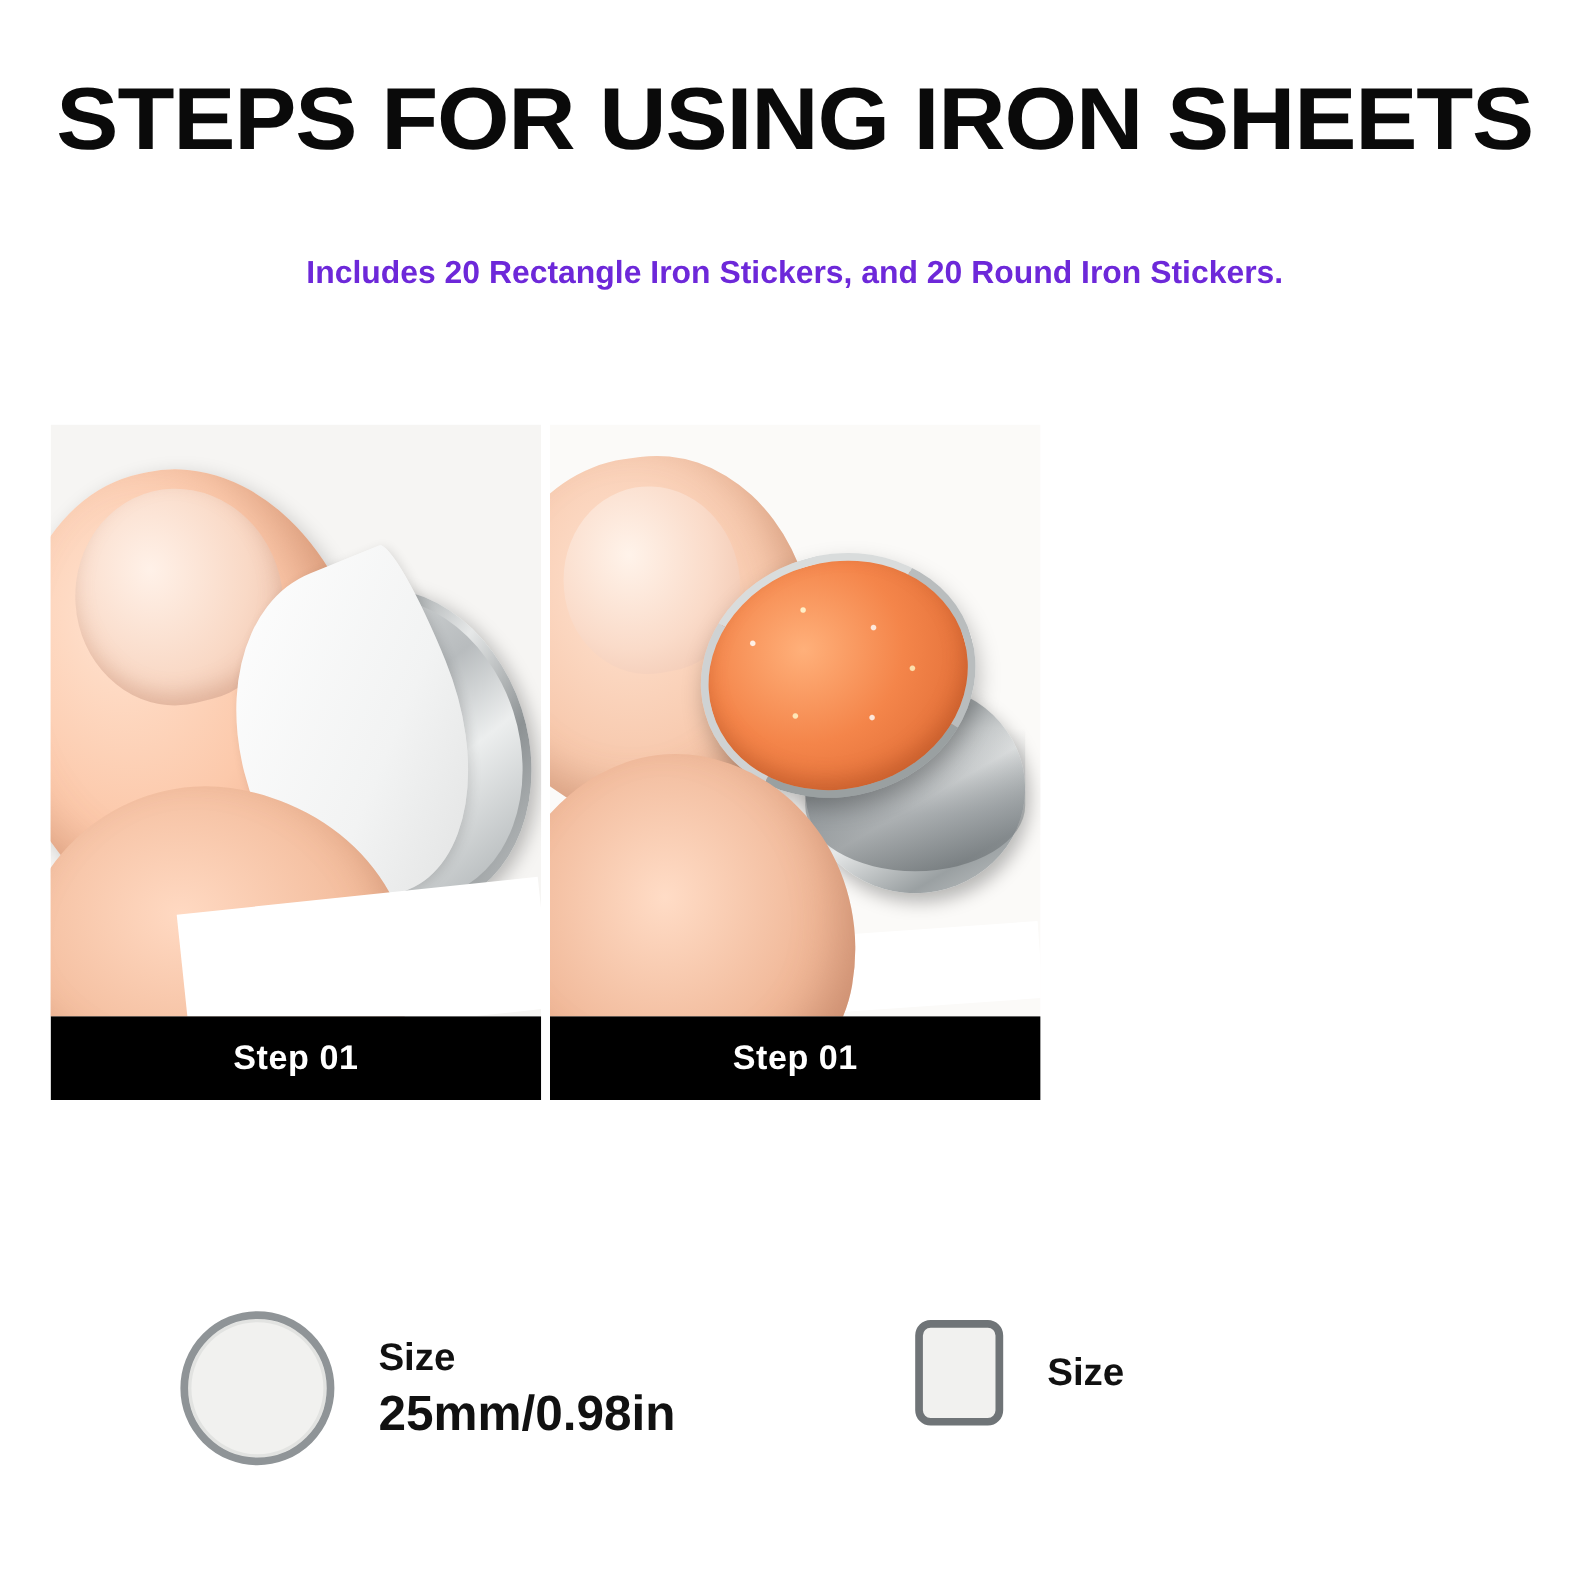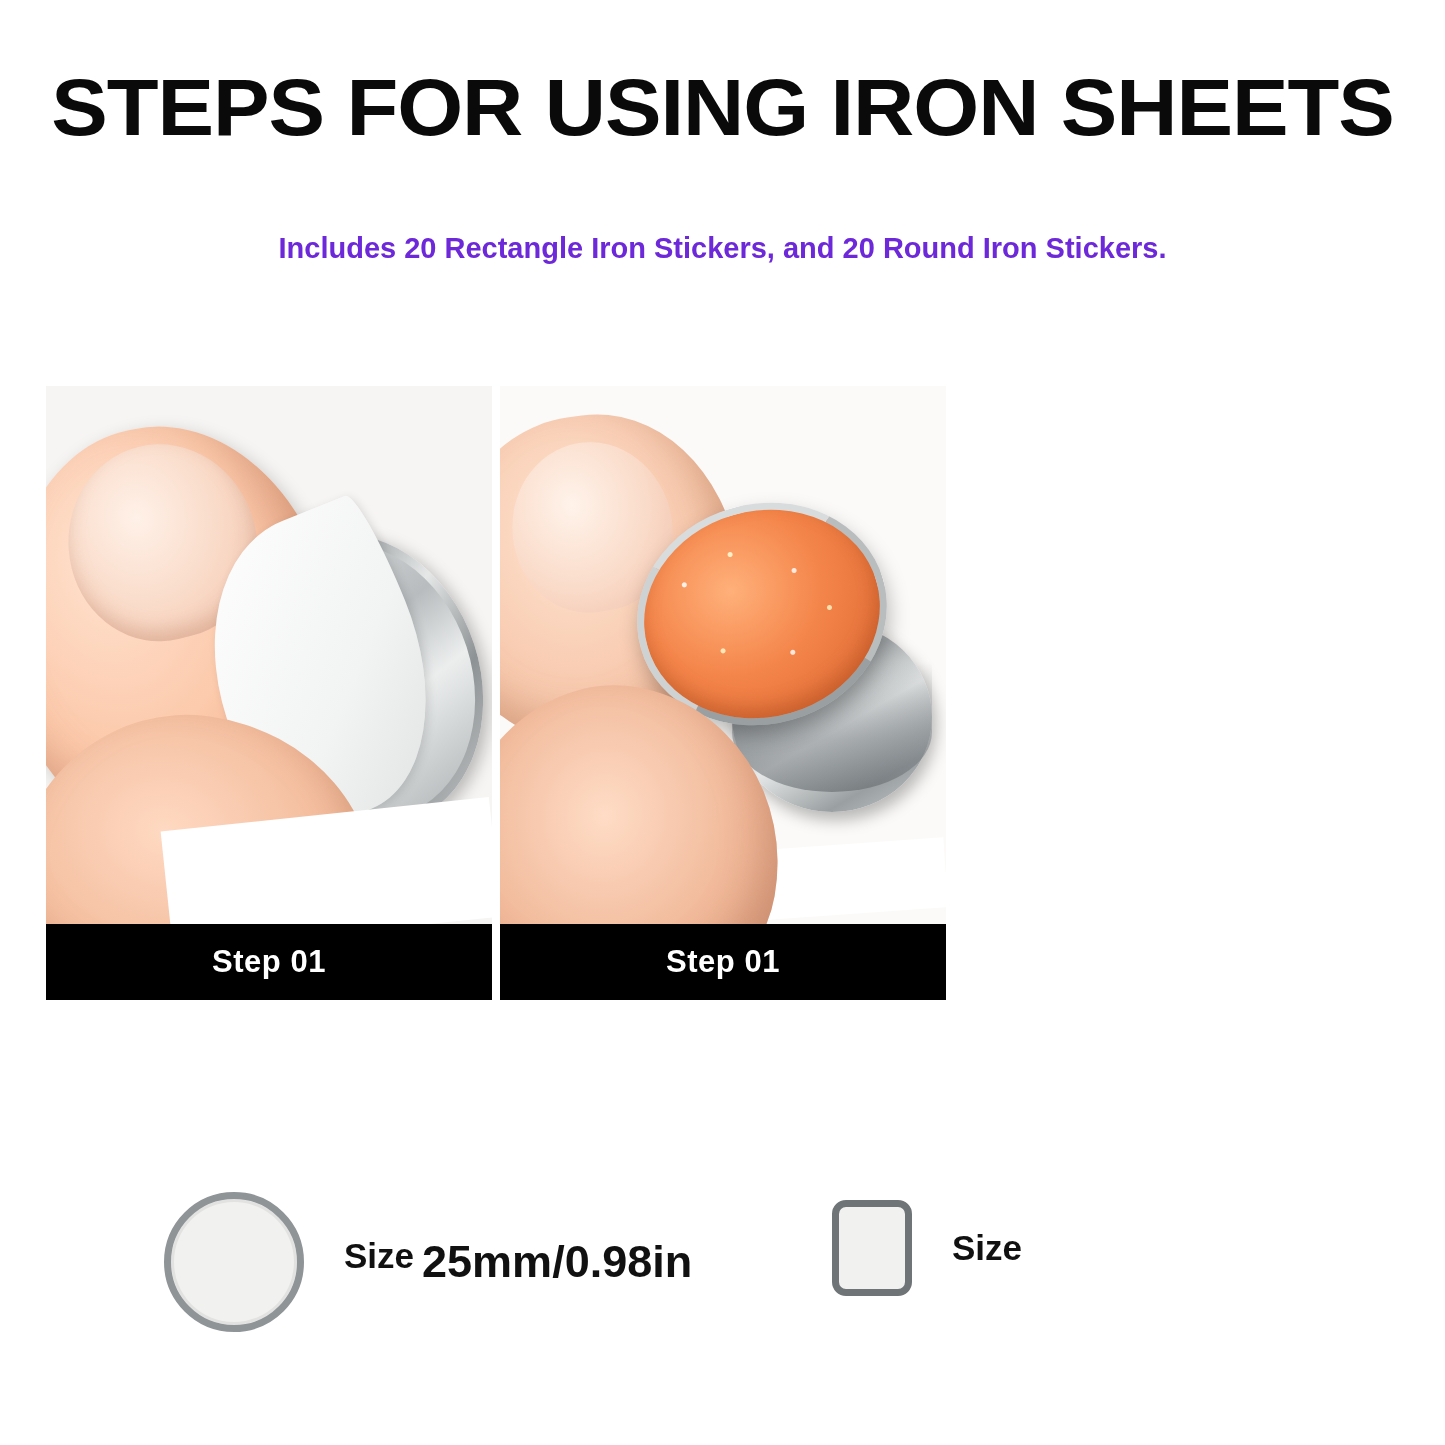--- a/index.html
+++ b/index.html
@@ -416,21 +416,21 @@
   .rect-swatch {
     width: 80px;
     height: 96px;
     border-radius: 14px;
     background: #f1f1ef;
     border: 7px solid #6f7477;
     box-sizing: border-box;
   }
   .spec-text {
     display: flex;
-    flex-direction: row;
+    flex-direction: column;
     justify-content: flex-end;
     gap: 8px;
   }
   .spec-label {
     font-size: 35px;
     font-weight: bold;
     color: #111111;
     line-height: 1.05;
   }
   .spec-value {

